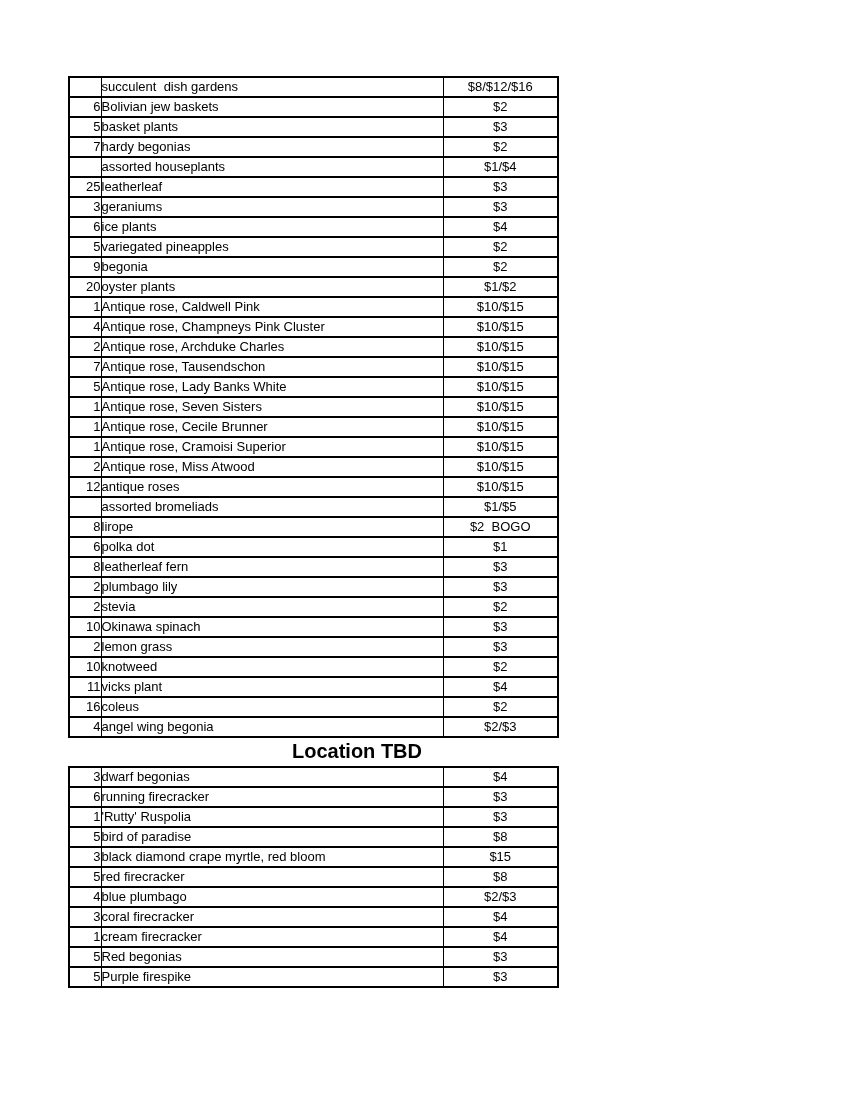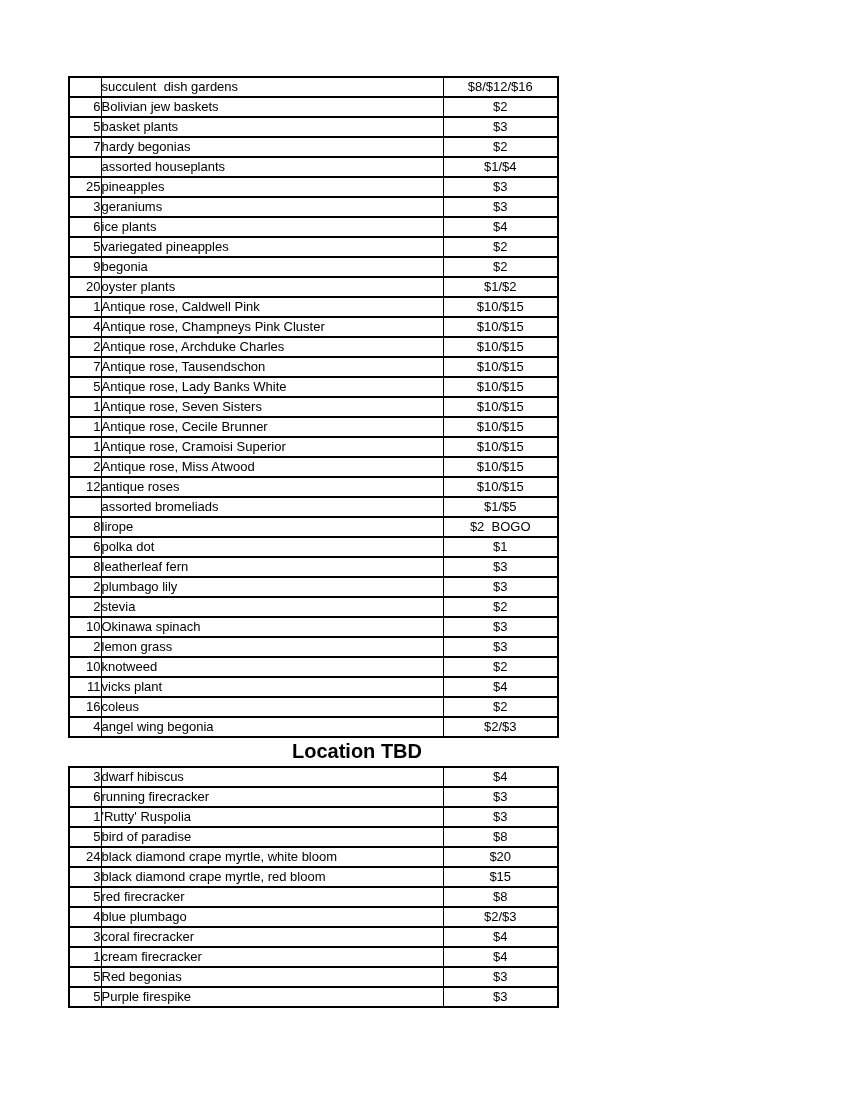--- a/index.html
+++ b/index.html
@@ -91,21 +91,21 @@
           <td class="name">hardy begonias</td>
           <td class="price">$2</td>
         </tr>
         <tr>
           <td class="qty"></td>
           <td class="name">assorted houseplants</td>
           <td class="price">$1/$4</td>
         </tr>
         <tr>
           <td class="qty">25</td>
-          <td class="name">pineapples</td>
+          <td class="name">leatherleaf</td>
           <td class="price">$3</td>
         </tr>
         <tr>
           <td class="qty">3</td>
           <td class="name">geraniums</td>
           <td class="price">$3</td>
         </tr>
         <tr>
           <td class="qty">6</td>
           <td class="name">ice plants</td>
@@ -243,42 +243,37 @@
 
   <table class="price-table">
     <colgroup>
       <col style="width:32px">
       <col style="width:342px">
       <col style="width:115px">
     </colgroup>
     <tbody>
         <tr>
           <td class="qty">3</td>
-          <td class="name">dwarf hibiscus</td>
+          <td class="name">dwarf begonias</td>
           <td class="price">$4</td>
         </tr>
         <tr>
           <td class="qty">6</td>
           <td class="name">running firecracker</td>
           <td class="price">$3</td>
         </tr>
         <tr>
           <td class="qty">1</td>
           <td class="name">'Rutty' Ruspolia</td>
           <td class="price">$3</td>
         </tr>
         <tr>
           <td class="qty">5</td>
           <td class="name">bird of paradise</td>
           <td class="price">$8</td>
-        </tr>
-        <tr>
-          <td class="qty">24</td>
-          <td class="name">black diamond crape myrtle, white bloom</td>
-          <td class="price">$20</td>
         </tr>
         <tr>
           <td class="qty">3</td>
           <td class="name">black diamond crape myrtle, red bloom</td>
           <td class="price">$15</td>
         </tr>
         <tr>
           <td class="qty">5</td>
           <td class="name">red firecracker</td>
           <td class="price">$8</td>

